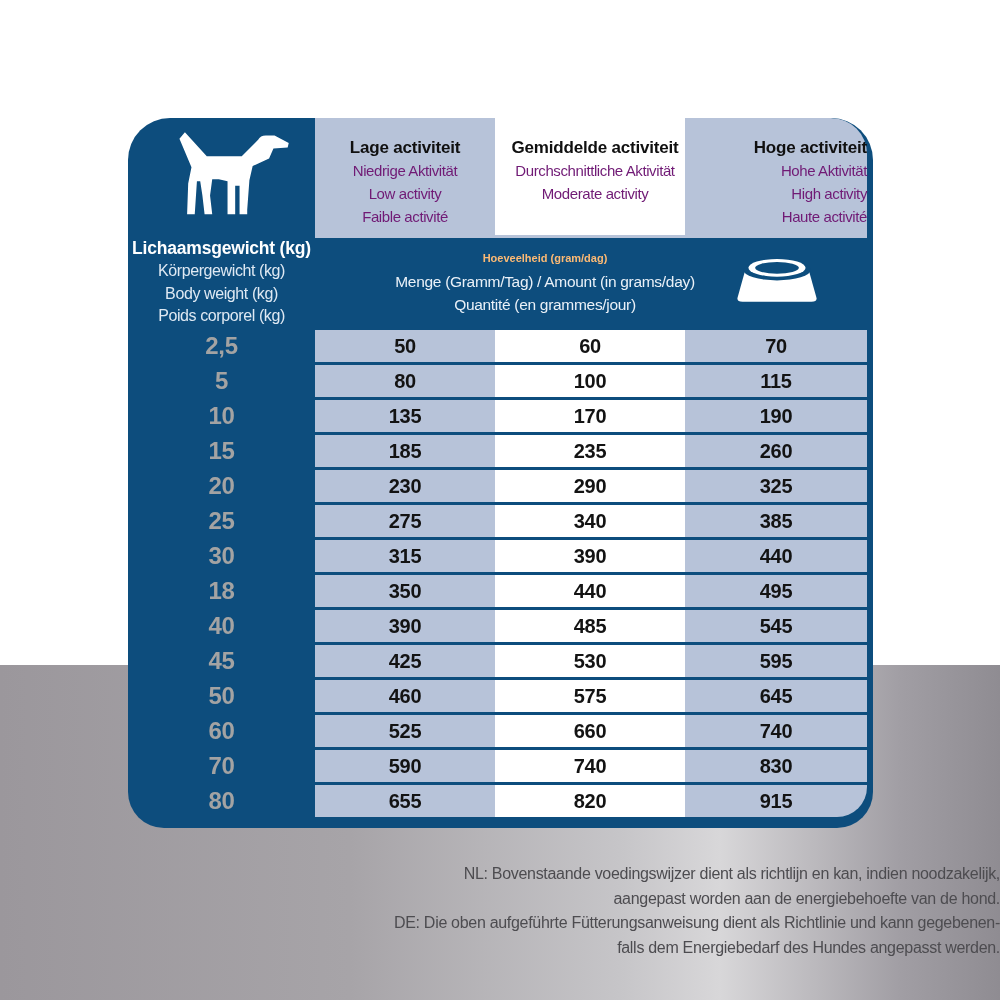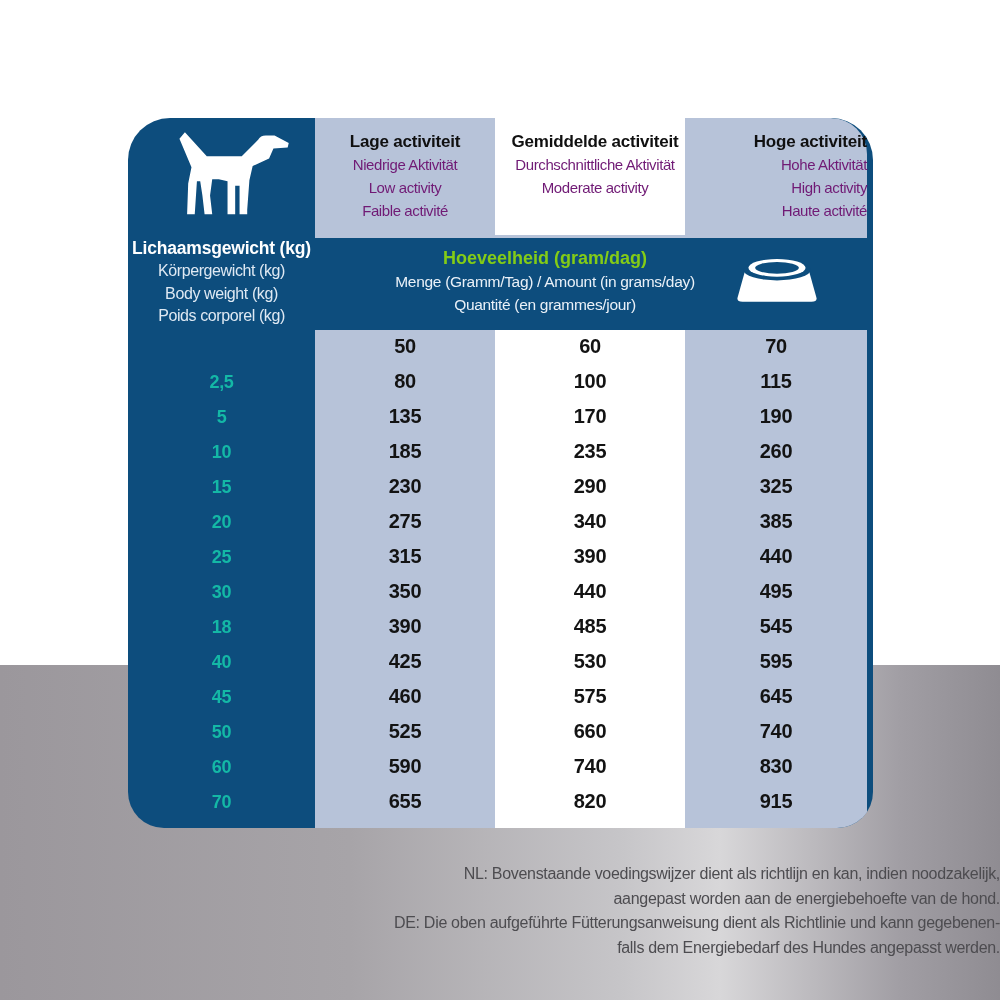--- a/index.html
+++ b/index.html
@@ -8,42 +8,42 @@
     --footnote:#4d4c50;
   }
   *{margin:0;padding:0;box-sizing:border-box;}
   body{width:1000px;height:1000px;overflow:hidden;font-family:"Liberation Sans",sans-serif;background:#fff;}
   .page{position:relative;width:1000px;height:1000px;background:#ffffff;}
   .gray-band{position:absolute;left:0;top:665px;width:1000px;height:335px;
     background:linear-gradient(90deg,#9b979c 0%,#a7a4a8 35%,#c6c5c8 62%,#d8d7d9 72%,#a19ea4 90%,#8f8c92 100%);}
   .card{position:absolute;left:128px;top:118px;width:745px;height:710px;
     background:var(--dark-blue);border-radius:42px 42px 36px 36px;overflow:hidden;}
   
-  .hdr{position:absolute;top:0;height:117px;text-align:center;padding-top:12px;white-space:nowrap;}
+  .hdr{position:absolute;top:0;height:117px;text-align:center;padding-top:18px;white-space:nowrap;}
   .hdr.col-low{left:187px;width:180px;background:var(--light-blue);}
   .hdr.col-mid{left:367px;width:200px;background:#ffffff;}
   .hdr.col-high{left:557px;width:182px;background:var(--light-blue);border-top-right-radius:36px;text-align:right;}
   .hdr .l1{font-size:17px;font-weight:bold;color:#101010;line-height:23px;letter-spacing:-.2px;}
   .hdr .ln{font-size:15px;color:#701a75;line-height:23px;letter-spacing:-.4px;}
   
   .weight-header{position:absolute;left:0;top:119px;width:187px;text-align:center;white-space:nowrap;}
   .weight-header .l1{font-size:17.5px;font-weight:bold;color:#ffffff;line-height:23px;letter-spacing:-.2px;}
   .weight-header .ln{font-size:16px;color:#dfe9f3;line-height:22.5px;letter-spacing:-.4px;}
   
   .banner{position:absolute;left:187px;top:117px;width:552px;height:92px;background:var(--dark-blue);
     border-top:3px solid var(--light-blue);text-align:center;padding:9px 112px 0 20px;white-space:nowrap;}
-  .banner .l1{font-size:18px;font-weight:bold;color:#84cc16;line-height:23px;}
+  .banner .l1{font-size:11px;font-weight:bold;color:#fdba74;line-height:23px;}
   .banner .ln{font-size:15.5px;color:#eaf1f8;line-height:23px;letter-spacing:-.3px;text-align:center;}
   .bowl{position:absolute;left:607px;top:134px;width:84px;height:56px;}
   .dog{position:absolute;left:44px;top:12px;width:122px;height:94px;}
   
   .tbody{position:absolute;left:0;top:212px;width:739px;}
   .row{display:grid;grid-template-columns:187px 180px 190px 182px;height:32px;margin-bottom:3px;}
   .cell{text-align:center;line-height:32px;font-weight:bold;font-size:20px;color:#131313;letter-spacing:-.3px;}
-  .cell.weight{color:#14b8a6;background:transparent;font-size:18px;margin-top:36px;}
+  .cell.weight{color:#a3a3a3;background:transparent;font-size:24px;}
   .cell.low{background:var(--light-blue);}
   .cell.mid{background:#ffffff;}
   .cell.high{background:var(--light-blue);}
   .row:last-child .cell.high{border-bottom-right-radius:30px;}
   
   .footnote{position:absolute;left:0;top:862px;width:1000px;text-align:right;color:var(--footnote);
     font-size:16px;line-height:24.5px;letter-spacing:-.3px;white-space:nowrap;}
 </style>
 </head>
 <body>

